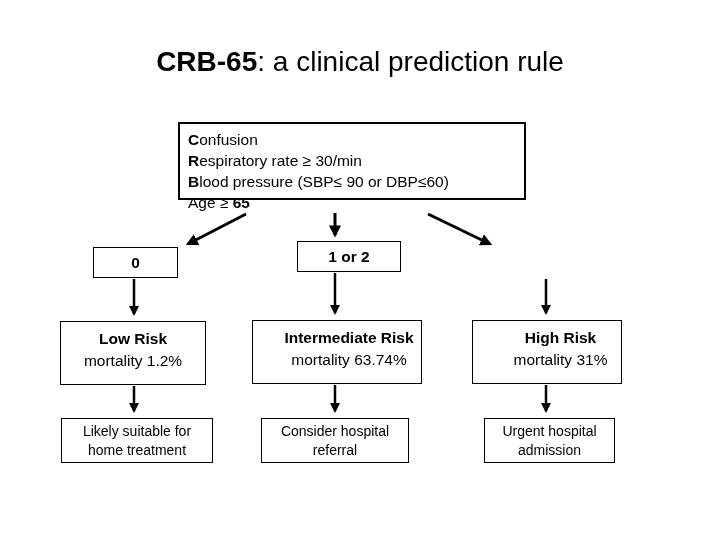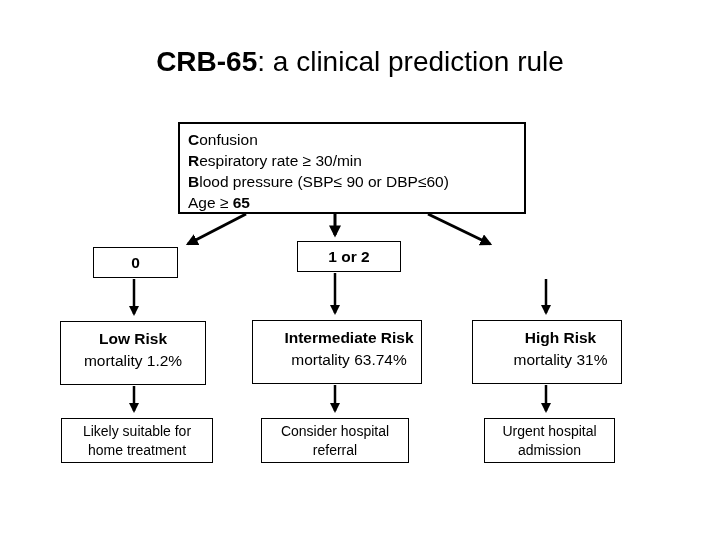--- a/index.html
+++ b/index.html
@@ -30,21 +30,21 @@
   .box {
     position: absolute;
     box-sizing: border-box;
     border: 1.5px solid #000000;
     background: #ffffff;
   }
   .criteria-box {
     left: 178px;
     top: 122px;
     width: 348px;
-    height: 92px;
+    height: 78px;
     border-width: 2px;
     padding: 5px 4px 0 8px;
     font-size: 15.5px;
     line-height: 21px;
     white-space: nowrap;
   }
   .criteria-box .b { font-weight: bold; }
   .score-box {
     height: 31px;
     display: flex;

